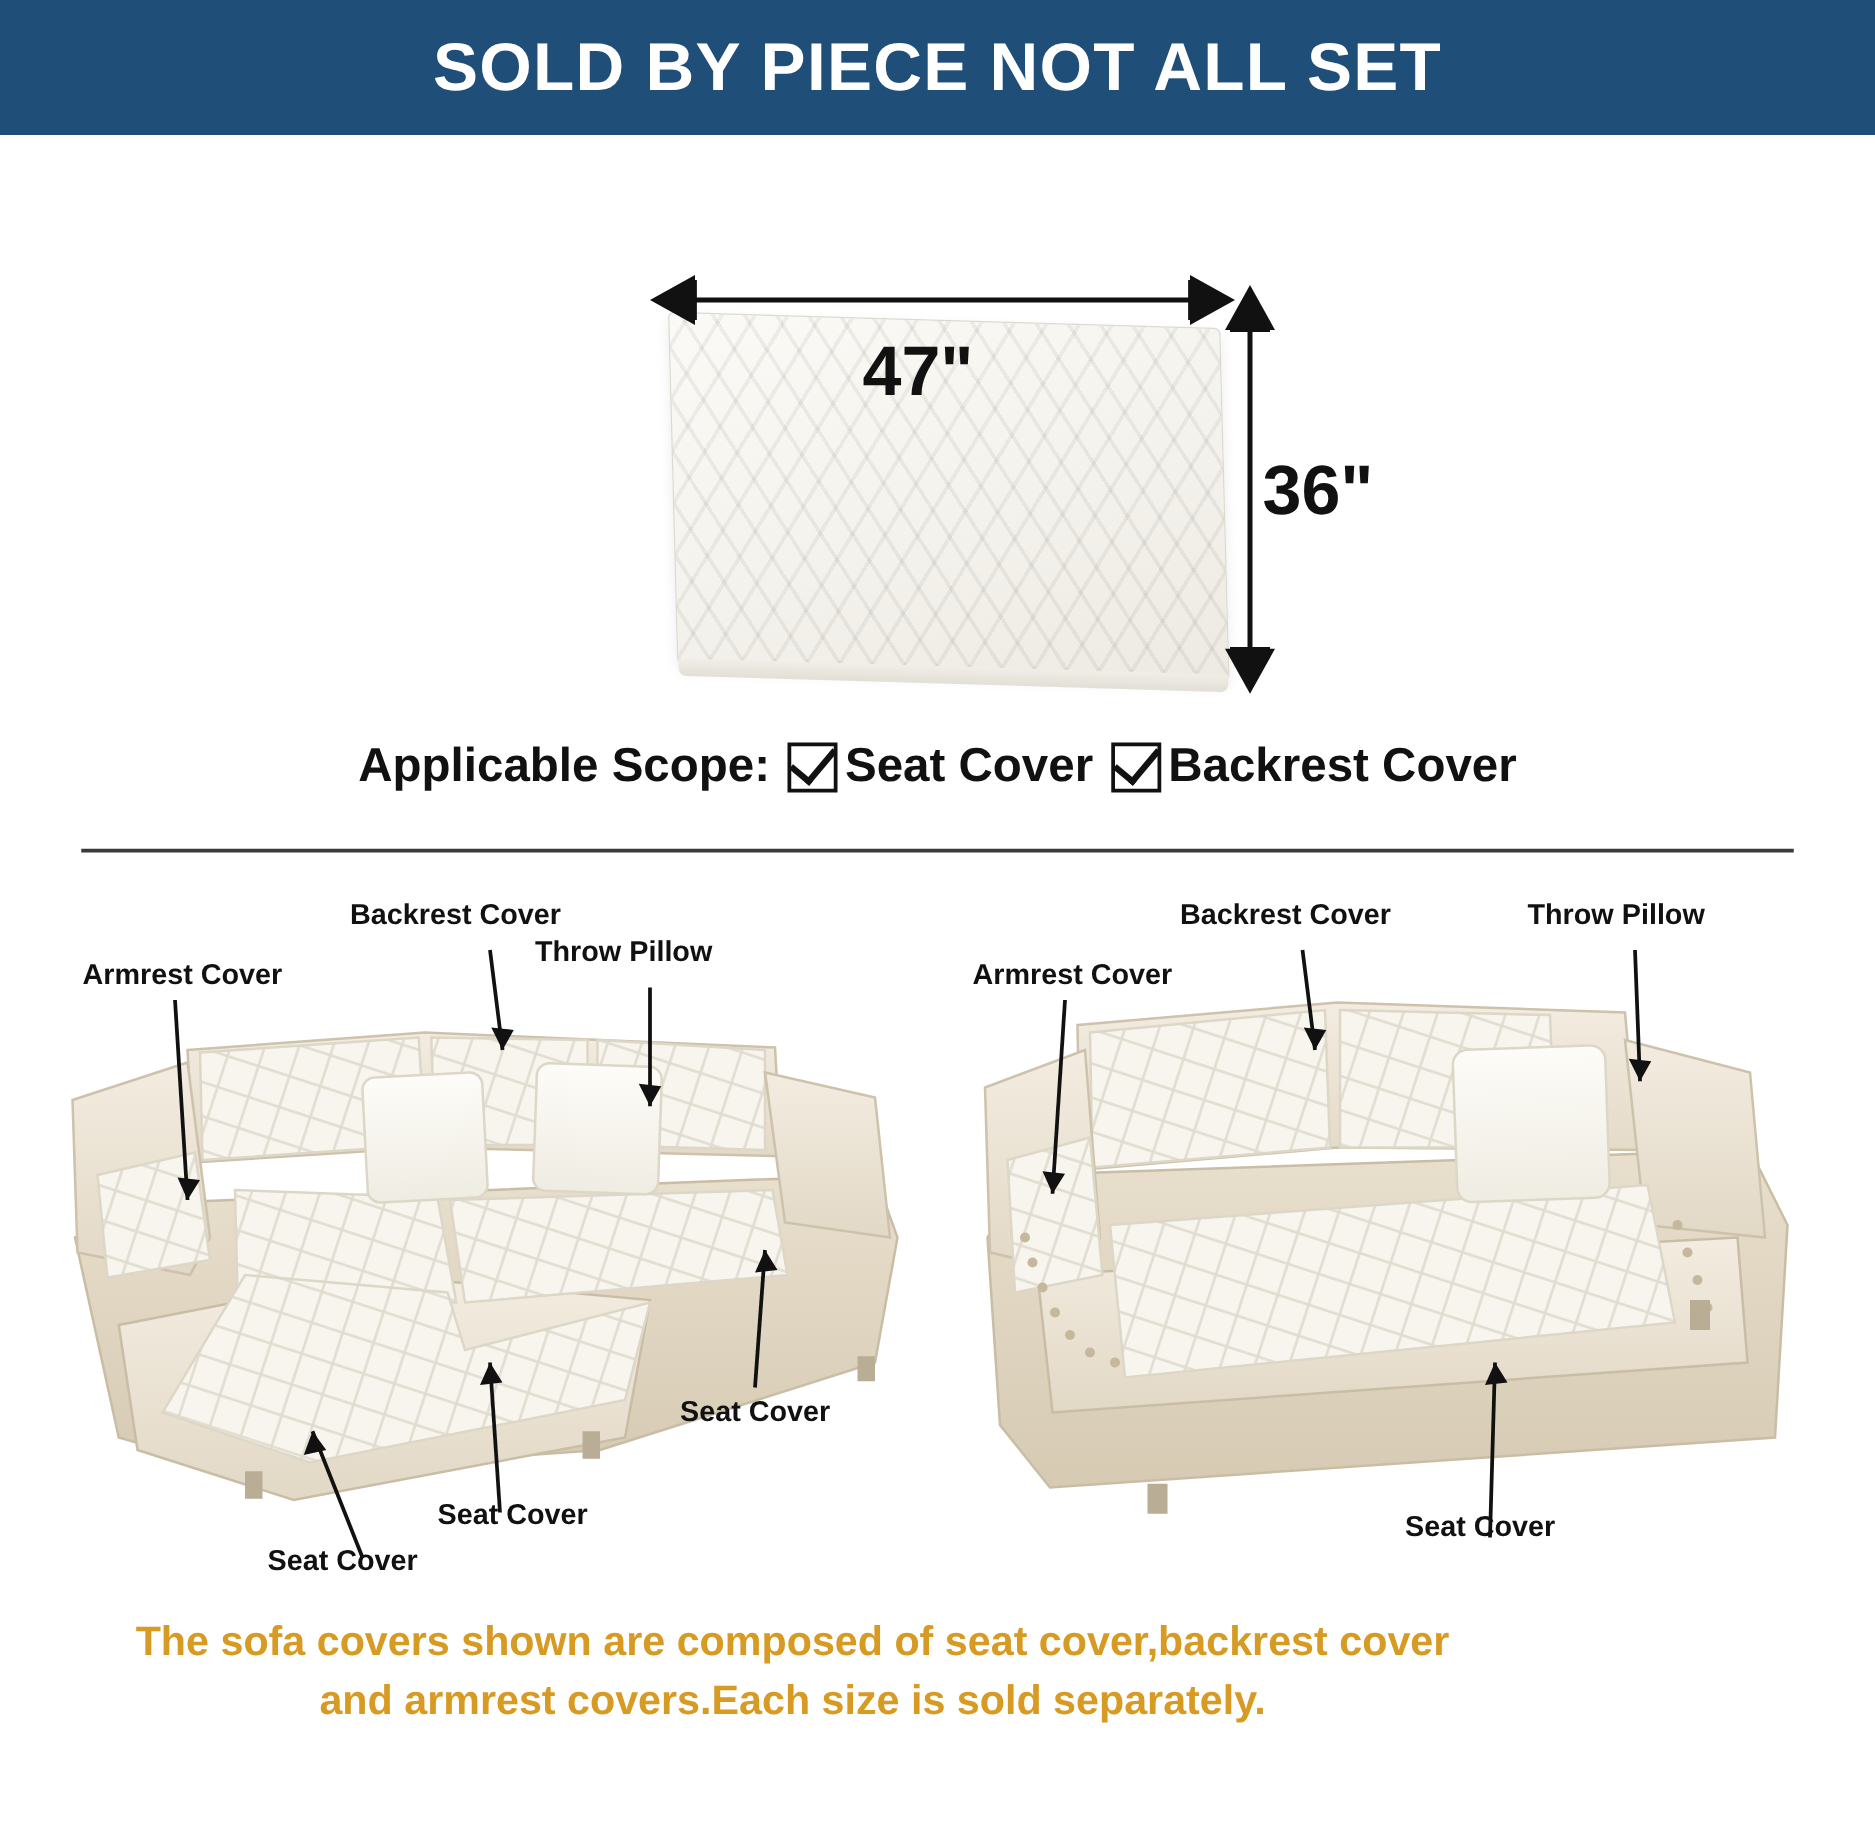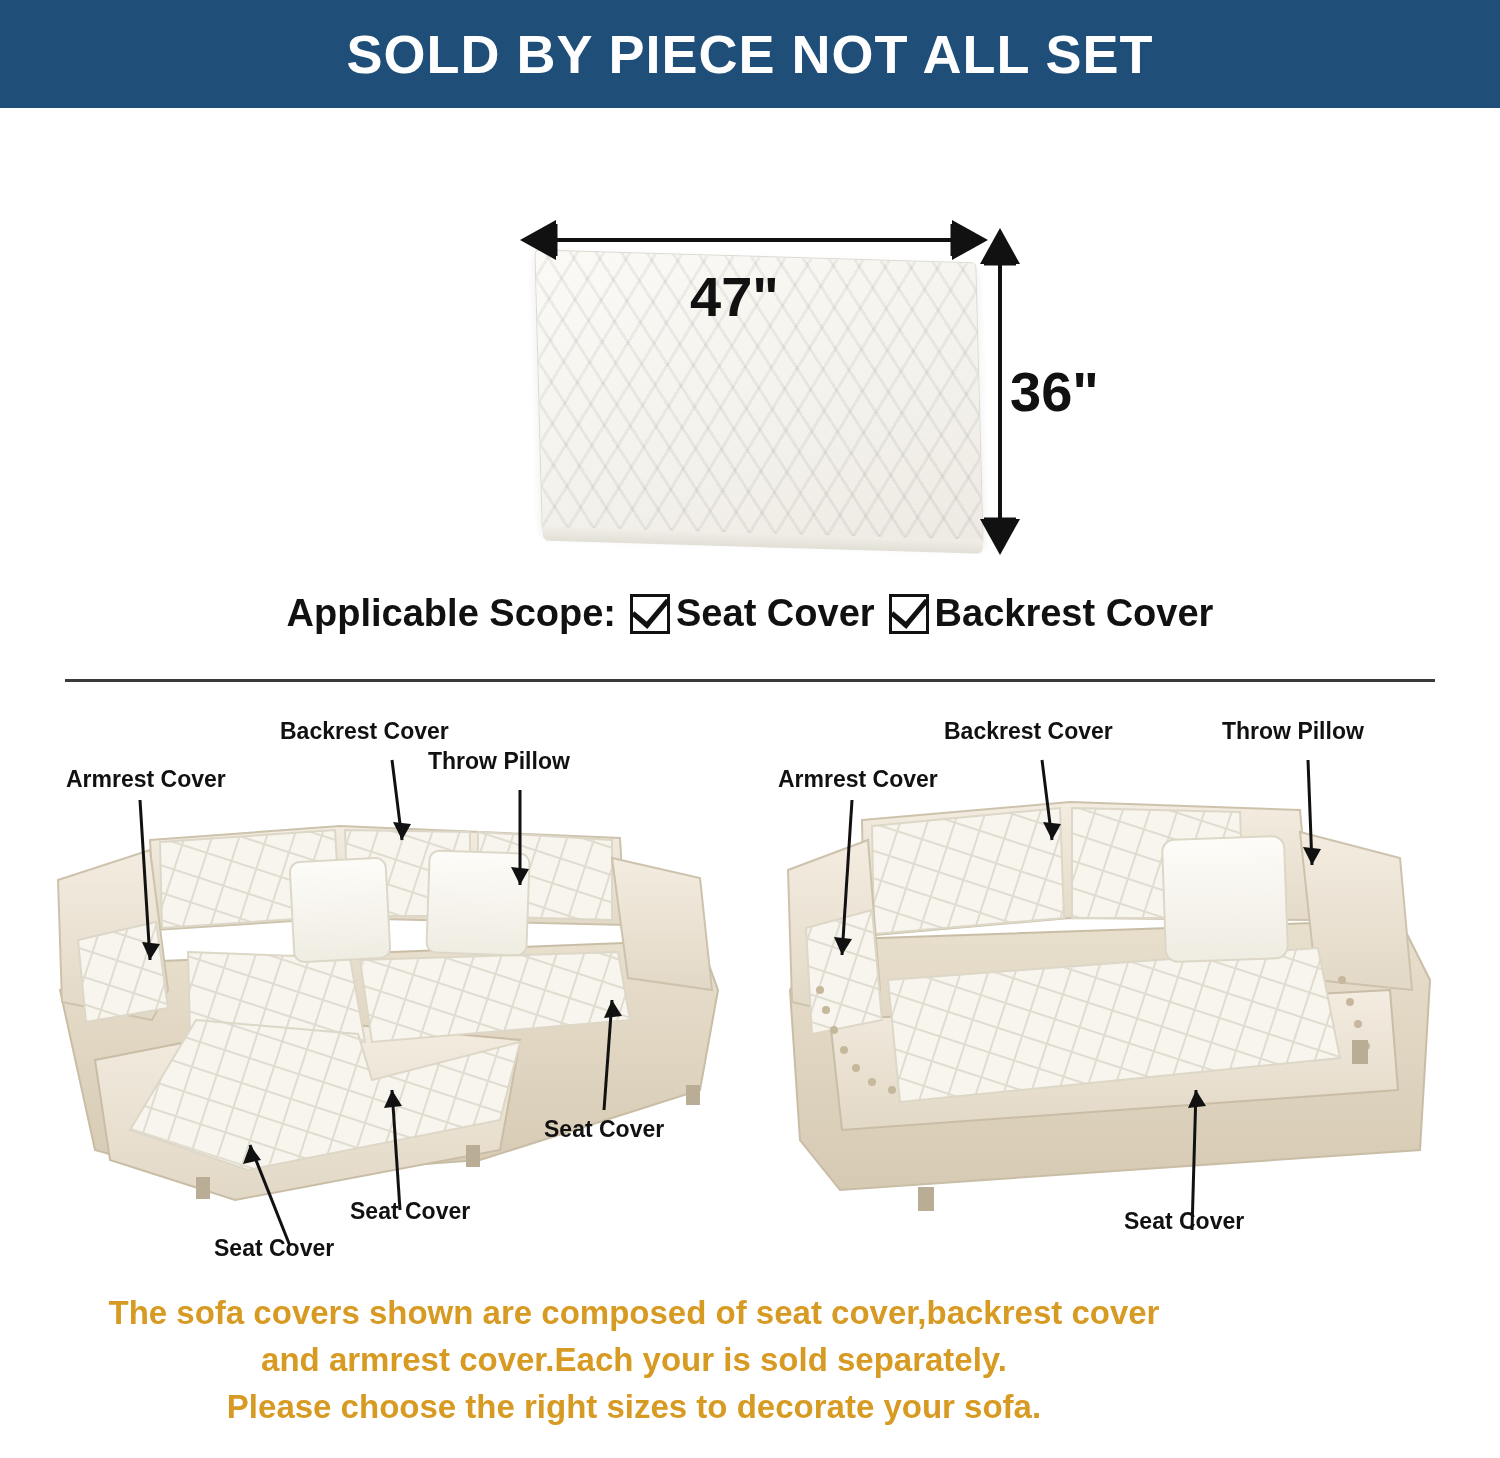--- a/index.html
+++ b/index.html
@@ -358,15 +358,14 @@
   <div class="callout" style="left:214px; top:545px;">Seat Cover</div>
 
   <div class="callout" style="left:778px; top:76px;">Armrest Cover</div>
   <div class="callout" style="left:944px; top:28px;">Backrest Cover</div>
   <div class="callout" style="left:1222px; top:28px;">Throw Pillow</div>
   <div class="callout" style="left:1124px; top:518px;">Seat Cover</div>
 </div>
 
 <div class="note">
   <div>The sofa covers shown are composed of seat cover,backrest cover</div>
-  <div>and armrest cover.Each your is sold separately.</div>
-  <div>Please choose the right sizes to decorate your sofa.</div>
+  <div>and armrest covers.Each size is sold separately.</div>
 </div>
 
 </body></html>

